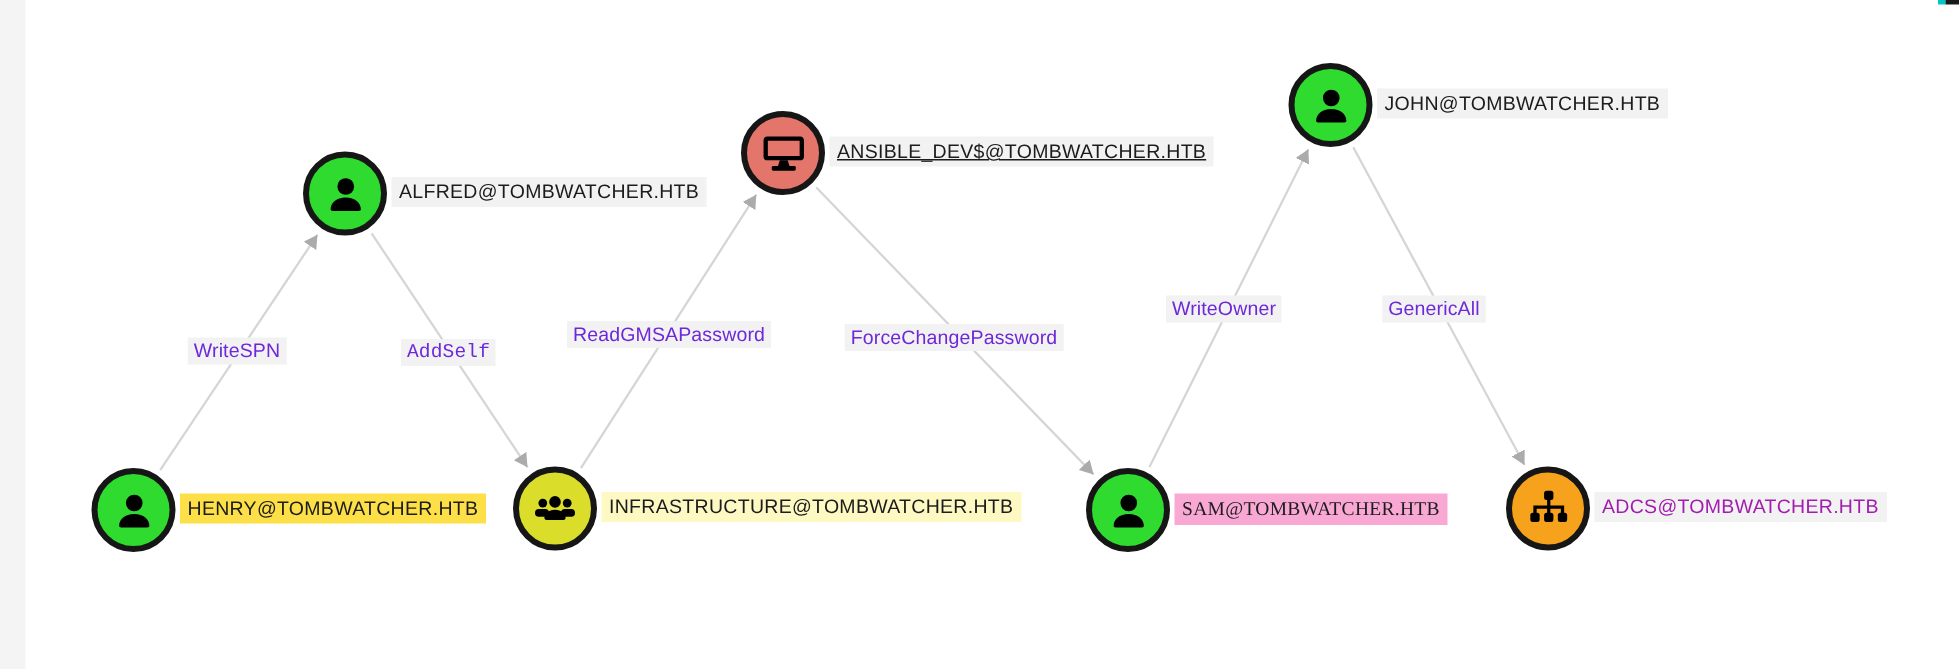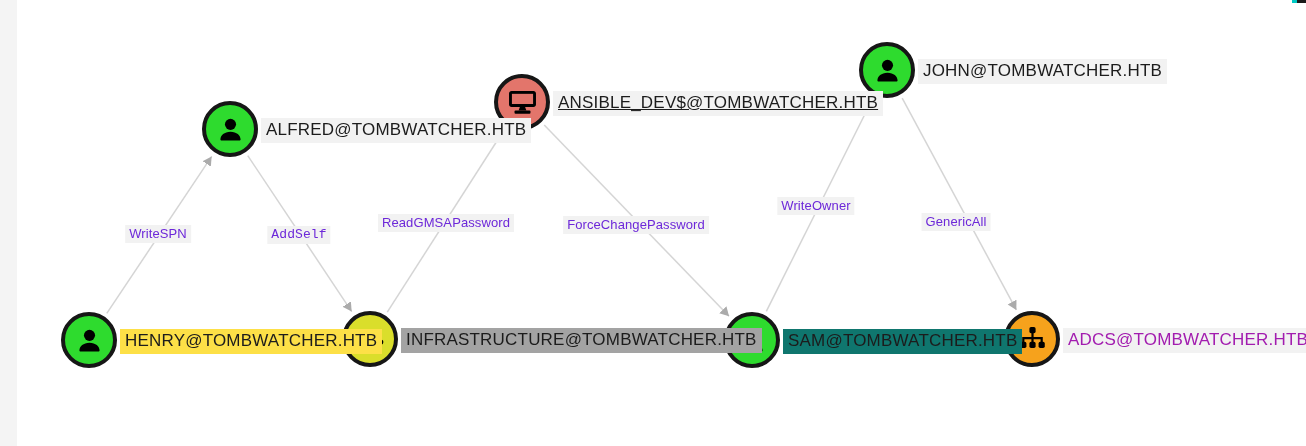--- a/index.html
+++ b/index.html
@@ -21,21 +21,21 @@
     width:48px;height:48px;
     border:4px solid #161616;
     border-radius:50%;
     display:flex;align-items:center;justify-content:center;
     box-sizing:content-box;
     cursor:pointer;
   }
   .node svg{display:block;}
   .node-label{
     position:absolute;
-    font-size:17px;
+    font-size:13px;
     letter-spacing:.2px;
     color:#1c1c1c;
     background:#f2f2f2;
     padding:2px 5px 3px 5px;
     white-space:nowrap;
     cursor:pointer;
   }
   .edge-label{
     position:absolute;
     transform:translate(-50%,-50%);
@@ -134,22 +134,22 @@
           </svg>
         </span>
       </div>
     </div>
   <div id="edge-labels-layer">
       <div class="edge-label" style="left: 158px; top: 234px; background: rgb(242, 242, 242);">WriteSPN</div>
       <div class="edge-label" style="left: 299px; top: 235px; background: rgb(242, 242, 242); font-family: Liberation Mono, monospace;">AddSelf</div>
       <div class="edge-label" style="left: 446px; top: 223px; background: rgb(242, 242, 242);">ReadGMSAPassword</div>
       <div class="edge-label" style="left: 636px; top: 225px; background: rgb(242, 242, 242);">ForceChangePassword</div>
       <div class="edge-label" style="left: 816px; top: 206px; background: rgb(242, 242, 242);">WriteOwner</div>
-      <div class="edge-label" style="left: 956px; top: 222px; background: rgb(242, 242, 242);">GenericAll</div>
+      <div class="edge-label" style="left: 956px; top: 206px; background: rgb(242, 242, 242);">GenericAll</div>
       <div class="node-label" style="left: 120px; top: 329px; background: #fde047; color: rgb(28, 28, 28);">HENRY@TOMBWATCHER.HTB</div>
       <div class="node-label" style="left: 261px; top: 118px; background: rgb(242, 242, 242); color: rgb(28, 28, 28);">ALFRED@TOMBWATCHER.HTB</div>
-      <div class="node-label" style="left: 401px; top: 328px; background: #a3a3a3; color: rgb(28, 28, 28);">INFRASTRUCTURE@TOMBWATCHER.HTB</div>
+      <div class="node-label" style="left: 401px; top: 328px; background: #fef9c3; color: rgb(28, 28, 28);">INFRASTRUCTURE@TOMBWATCHER.HTB</div>
       <div class="node-label" style="left: 553px; top: 91px; background: rgb(242, 242, 242); color: rgb(28, 28, 28); text-decoration: underline;">ANSIBLE_DEV$@TOMBWATCHER.HTB</div>
-      <div class="node-label" style="left: 783px; top: 329px; background: #0f766e; color: rgb(28, 28, 28);">SAM@TOMBWATCHER.HTB</div>
+      <div class="node-label" style="left: 783px; top: 329px; background: #f9a8d4; color: rgb(28, 28, 28); font-family: Liberation Serif, serif;">SAM@TOMBWATCHER.HTB</div>
       <div class="node-label" style="left: 918px; top: 59px; background: rgb(242, 242, 242); color: rgb(28, 28, 28);">JOHN@TOMBWATCHER.HTB</div>
       <div class="node-label" style="left: 1063px; top: 328px; background: rgb(242, 242, 242); color: #a21caf;">ADCS@TOMBWATCHER.HTB</div>
     </div>
 </div>
 
 </body></html>

